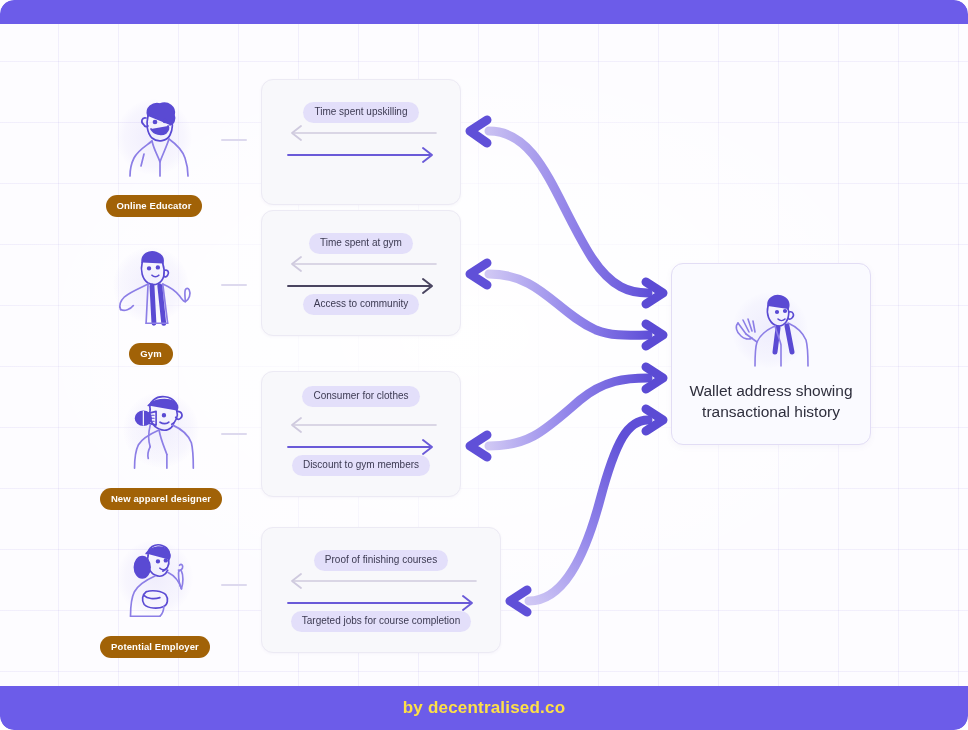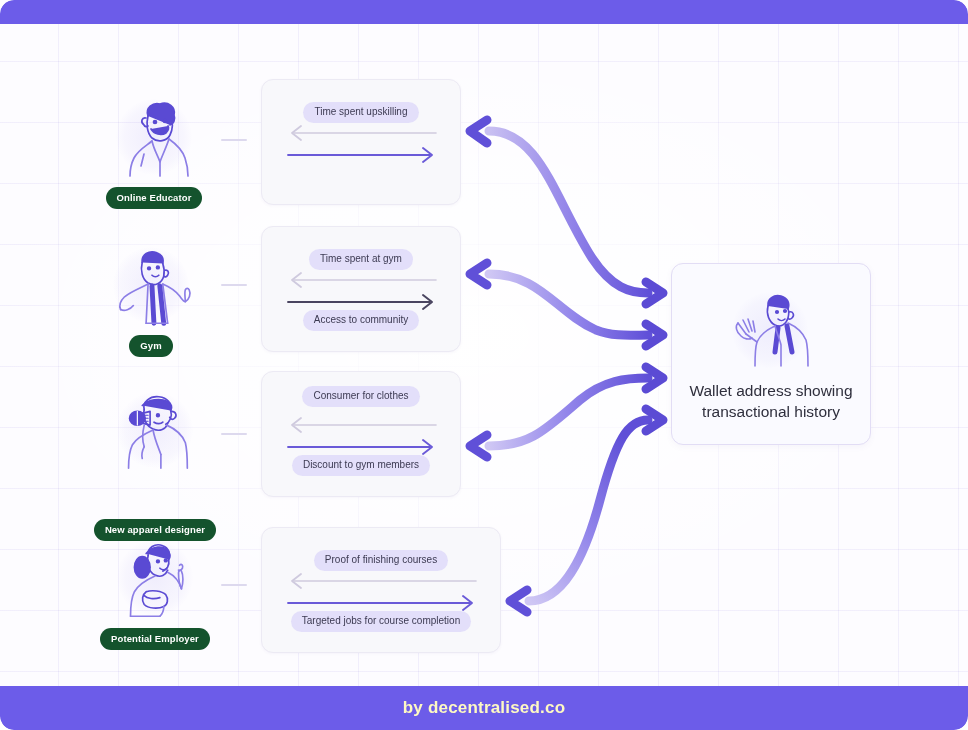--- a/index.html
+++ b/index.html
@@ -37,21 +37,21 @@
   .bar{
     position:absolute; left:0; width:968px;
     background:#6c5ce9;
   }
   .bar-top{ top:0; height:24px; border-radius:14px 14px 0 0; }
   .bar-bottom{
     bottom:0; height:44px; border-radius:0 0 14px 14px;
     display:flex; align-items:center; justify-content:center;
   }
   .footer-text{
-    color:#fef9c3;
+    color:#fde047;
     font-size:17px;
     font-weight:bold;
     letter-spacing:0.2px;
   }
 
   
   .actor{
     position:absolute;
     width:130px;
     display:flex;
@@ -65,22 +65,22 @@
   }
   .actor-art .halo{
     position:absolute;
     width:76px; height:76px;
     border-radius:50%;
     background:radial-gradient(circle, rgba(124,108,230,0.10) 0%, rgba(124,108,230,0.045) 55%, rgba(124,108,230,0) 72%);
     top:4px; left:10px;
   }
   .actor-art svg{ position:relative; z-index:2; }
   .pill{
-    margin-top:6px;
-    background:#14532d;
+    margin-top:14px;
+    background:#a16207;
     color:#fff;
     font-size:9.5px;
     font-weight:bold;
     padding:5px 11px 6px;
     border-radius:999px;
     white-space:nowrap;
     letter-spacing:0.1px;
   }
   
   .dash{
@@ -239,21 +239,21 @@
         <path d="M61 40 L66 80" stroke="#8c7ee6"></path>
         <path d="M50 42 L52 80" fill="#5a4ad3" stroke="#5a4ad3" stroke-width="5"></path>
         <path d="M58 42 L62 80" fill="#5a4ad3" stroke="#5a4ad3" stroke-width="5"></path>
         <path d="M44 80 L66 80" stroke="#8c7ee6"></path>
       </svg>
     </div>
     <div class="pill">Gym</div>
   </div>
   <div class="dash" style="left:221px; top:284px;"></div>
 
-  <div class="actor" style="left:90px; top:388px;gap:39px;">
+  <div class="actor" style="left:96px; top:388px;">
     <div class="actor-art">
       <div class="halo"></div>
       <svg width="98" height="84" viewBox="0 0 98 84" fill="none" stroke="#5a4ad3" stroke-width="1.7" stroke-linecap="round" stroke-linejoin="round">
         <path d="M38 20 C36 12, 44 6, 53 7 C62 8, 66 14, 65 21 C67 27, 64 33, 60 35"></path>
         <path d="M38 20 C36 29, 40 37, 47 40 C54 43, 60 40, 62 34"></path>
         <path d="M36 16 C42 10, 54 8, 62 12 C66 14, 67 18, 65 21" fill="#5a4ad3" stroke="#5a4ad3"></path>
         <path d="M66 22 C70 22, 72 26, 69 29 C67 31, 65 30, 64 28"></path>
         <circle cx="52" cy="26" r="1.4" fill="#5a4ad3"></circle>
         <path d="M48 33 C51 35, 55 35, 57 33"></path>
         <ellipse cx="31" cy="29" rx="8" ry="7" fill="#5a4ad3" stroke="#5a4ad3"></ellipse>
@@ -304,21 +304,21 @@
     <svg class="arrow-line" style="left:24px; top:44px;" width="152" height="18" viewBox="0 0 152 18">
       <path d="M8 9 L150 9" stroke="#cfcade" stroke-width="1.6" stroke-linecap="round"></path>
       <path d="M15 2 L6 9 L15 16" stroke="#cfcade" stroke-width="1.8" fill="none" stroke-linecap="round" stroke-linejoin="round"></path>
     </svg>
     <svg class="arrow-line" style="left:24px; top:66px;" width="152" height="18" viewBox="0 0 152 18">
       <path d="M2 9 L144 9" stroke="#6a5ad8" stroke-width="1.8" stroke-linecap="round"></path>
       <path d="M137 2 L146 9 L137 16" stroke="#6a5ad8" stroke-width="1.9" fill="none" stroke-linecap="round" stroke-linejoin="round"></path>
     </svg>
   </div>
 
-  <div class="xcard" style="left:261px; top:226px; width:198px; height:124px;text-decoration:underline;">
+  <div class="xcard" style="left:261px; top:210px; width:198px; height:124px;text-decoration:underline;">
     <div class="row" style="top:22px;">
       <span class="chip">Time spent at gym</span>
     </div>
     <svg class="arrow-line" style="left:24px; top:44px;" width="152" height="18" viewBox="0 0 152 18">
       <path d="M8 9 L150 9" stroke="#cfcade" stroke-width="1.6" stroke-linecap="round"></path>
       <path d="M15 2 L6 9 L15 16" stroke="#cfcade" stroke-width="1.8" fill="none" stroke-linecap="round" stroke-linejoin="round"></path>
     </svg>
     <svg class="arrow-line" style="left:24px; top:66px;" width="152" height="18" viewBox="0 0 152 18">
       <path d="M2 9 L144 9" stroke="#4a4560" stroke-width="1.9" stroke-linecap="round"></path>
       <path d="M137 2 L146 9 L137 16" stroke="#4a4560" stroke-width="2" fill="none" stroke-linecap="round" stroke-linejoin="round"></path>

